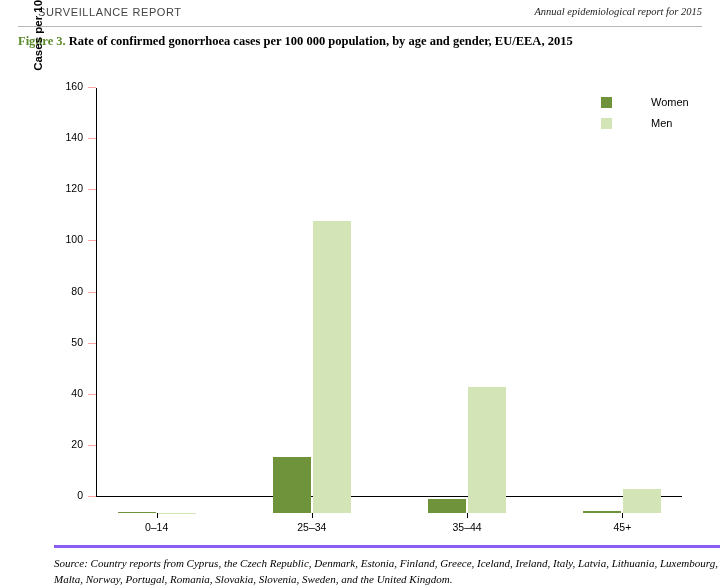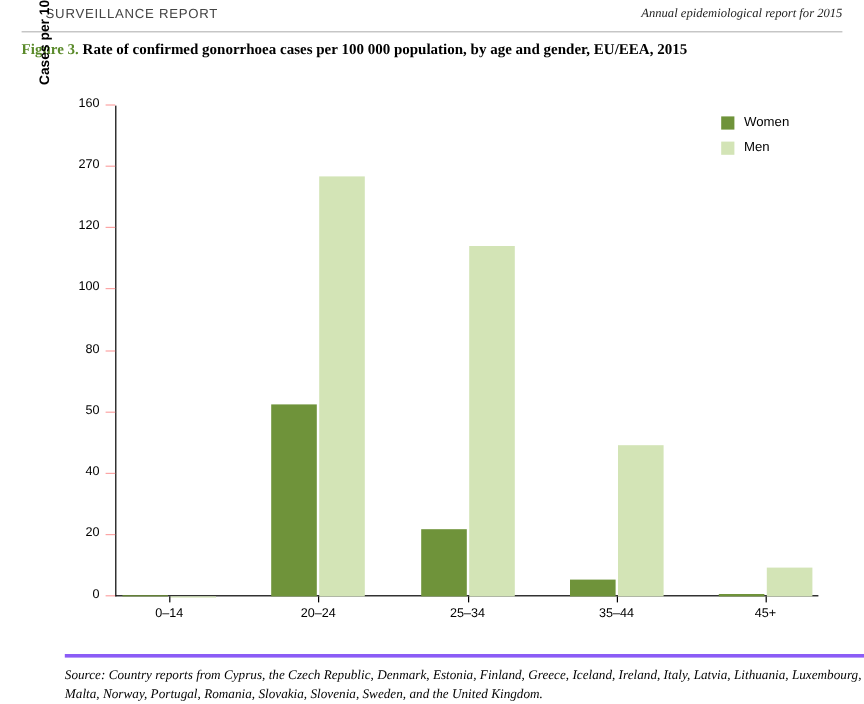--- a/index.html
+++ b/index.html
@@ -134,21 +134,21 @@
     text-align: center;
     font-family: "Liberation Sans", sans-serif;
     font-size: 11.5px;
     font-weight: bold;
     color: #000000;
   }
 
   .groups {
     position: absolute;
     left: 1px;
-    top: 0;
+    top: 16px;
     width: 585px;
     height: 409px;
     display: flex;
     gap: 36px;
   }
   .group {
     flex: 1 1 0;
     position: relative;
     height: 100%;
   }
@@ -194,20 +194,21 @@
     position: absolute;
     left: 505px;
     top: 8px;
     font-family: "Liberation Sans", sans-serif;
     font-size: 11px;
   }
   .legend-item {
     display: flex;
     align-items: center;
     margin-bottom: 9px;
+    gap: 31px;
   }
   .legend-swatch {
     width: 11px;
     height: 11px;
     margin-right: 8px;
   }
 
   
   .source-note {
     position: absolute;
@@ -260,45 +261,37 @@
     <div class="ytick" style="bottom:204.5px;">
       <span class="ytick-label">80</span>
     </div>
     <div class="ytick" style="bottom:255.6px;">
       <span class="ytick-label">100</span>
     </div>
     <div class="ytick" style="bottom:306.8px;">
       <span class="ytick-label">120</span>
     </div>
     <div class="ytick" style="bottom:357.9px;">
-      <span class="ytick-label">270</span>
+      <span class="ytick-label">140</span>
     </div>
     <div class="ytick" style="bottom:409px;">
       <span class="ytick-label">160</span>
     </div>
 
     <div class="groups">
       <div class="group">
         <div class="bars">
           <div class="bar women" style="height:0.8px;"></div>
           <div class="bar men" style="height:0.5px;"></div>
         </div>
         <div class="xtick-mark"></div>
         <div class="xtick-label">0–14</div>
       </div>
       <div class="group">
         <div class="bars">
-          <div class="bar women" style="height:159.8px;"></div>
-          <div class="bar men" style="height:349.7px;"></div>
-        </div>
-        <div class="xtick-mark"></div>
-        <div class="xtick-label">20–24</div>
-      </div>
-      <div class="group">
-        <div class="bars">
           <div class="bar women" style="height:55.7px;"></div>
           <div class="bar men" style="height:291.9px;"></div>
         </div>
         <div class="xtick-mark"></div>
         <div class="xtick-label">25–34</div>
       </div>
       <div class="group">
         <div class="bars">
           <div class="bar women" style="height:14.1px;"></div>
           <div class="bar men" style="height:125.8px;"></div>

